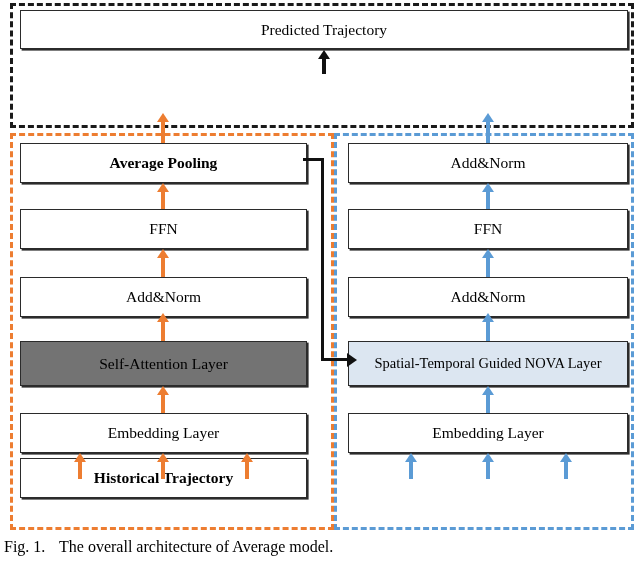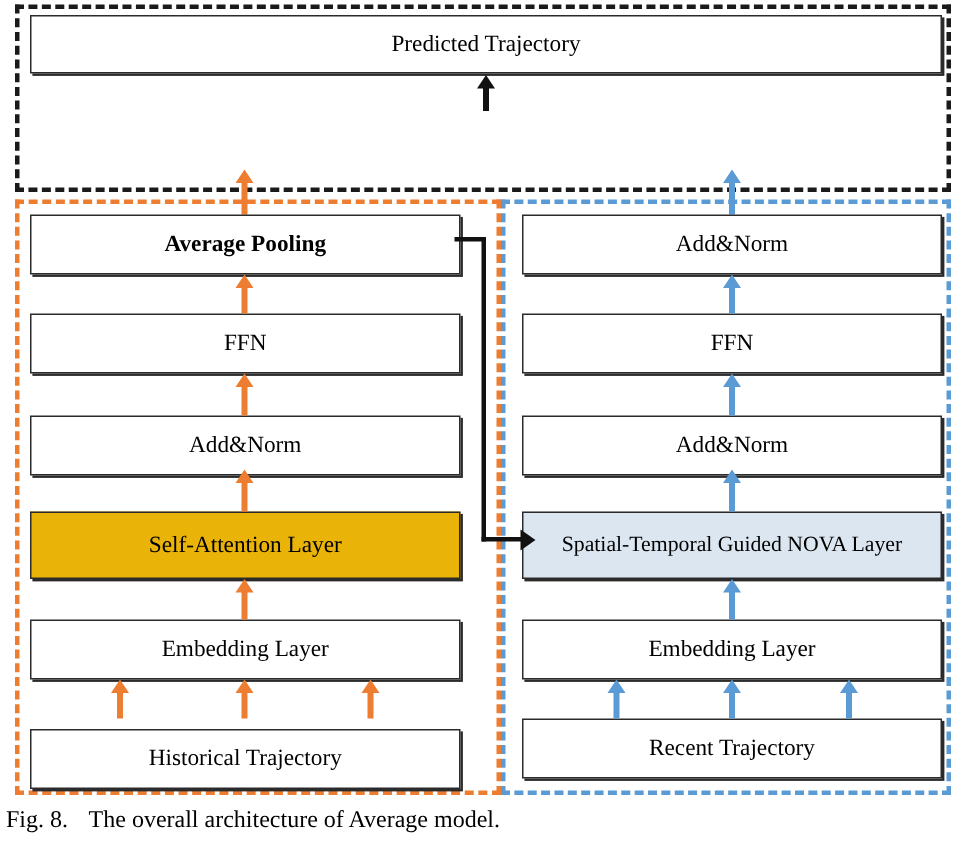--- a/index.html
+++ b/index.html
@@ -20,21 +20,21 @@
   
   .box{
     position:absolute;box-sizing:border-box;
     border:1.6px solid #2b2b2b;
     background:#ffffff;
     display:flex;align-items:center;justify-content:center;
     text-align:center;line-height:1.12;
     font-size:15.5px;
     box-shadow:1.6px 1.6px 0 0 #2b2b2b;
   }
-  .box.peach{background:#eab308;}
+  .box.peach{background:#737373;}
   .box.bluefill{background:#DCE6F1;}
   .box .lbl{display:block;padding:0 6px;}
   .box.two-line{font-size:14.5px;line-height:1.25;}
 
   
   .arrow{position:absolute;}
   .arrow .shaft{position:absolute;left:50%;transform:translateX(-50%);width:4px;}
   .arrow .head{position:absolute;left:50%;transform:translateX(-50%);width:0;height:0;
                border-left:6px solid transparent;border-right:6px solid transparent;}
   .arrow.orange .shaft{background:#ED7D31;}
@@ -102,21 +102,21 @@
   </div>
 
   <div class="box peach" style="left:20px;top:341px;width:287px;height:45px;">
     <span class="lbl">Self-Attention Layer</span>
   </div>
 
   <div class="box" style="left:20px;top:413px;width:287px;height:40px;">
     <span class="lbl">Embedding Layer</span>
   </div>
 
-  <div class="box" style="left:20px;top:486px;width:287px;height:40px;">
+  <div class="box" style="left:20px;top:458px;width:287px;height:40px;font-weight:bold;">
     <span class="lbl">Historical Trajectory</span>
   </div>
 
   <div class="arrow orange" style="left:150px;top:183px;width:26px;height:26px;">
     <div class="shaft" style="top:8px;height:18px;"></div>
       <div class="head" style="top:0;"></div>
   </div>
 
   <div class="arrow orange" style="left:150px;top:249px;width:26px;height:28px;">
     <div class="shaft" style="top:8px;height:20px;"></div>
@@ -159,23 +159,20 @@
   </div>
 
   <div class="box bluefill two-line" style="left:348px;top:341px;width:280px;height:45px;text-align:right;">
     <span class="lbl">Spatial-Temporal Guided NOVA Layer</span>
   </div>
 
   <div class="box" style="left:348px;top:413px;width:280px;height:40px;">
     <span class="lbl">Embedding Layer</span>
   </div>
 
-  <div class="box" style="left:348px;top:479px;width:280px;height:40px;">
-    <span class="lbl">Recent Trajectory</span>
-  </div>
 
   <div class="arrow blue" style="left:475px;top:183px;width:26px;height:26px;">
     <div class="shaft" style="top:8px;height:18px;"></div>
       <div class="head" style="top:0;"></div>
   </div>
 
   <div class="arrow blue" style="left:475px;top:249px;width:26px;height:28px;">
     <div class="shaft" style="top:8px;height:20px;"></div>
       <div class="head" style="top:0;"></div>
   </div>
@@ -208,17 +205,17 @@
     <div class="seg" style="left:0;top:0;width:21px;height:3px;"></div>
 
     <div class="seg" style="left:18px;top:0;width:3px;height:203px;"></div>
 
     <div class="seg" style="left:18px;top:200px;width:27px;height:3px;"></div>
 
     <div class="tip" style="left:44px;top:194.5px;"></div>
   </div>
 
   <div class="caption">
-    <span class="cap-label">Fig. 8.</span>
+    <span class="cap-label">Fig. 1.</span>
     <span>The overall architecture of Average model.</span>
   </div>
 
 </div>
 
 </body></html>

